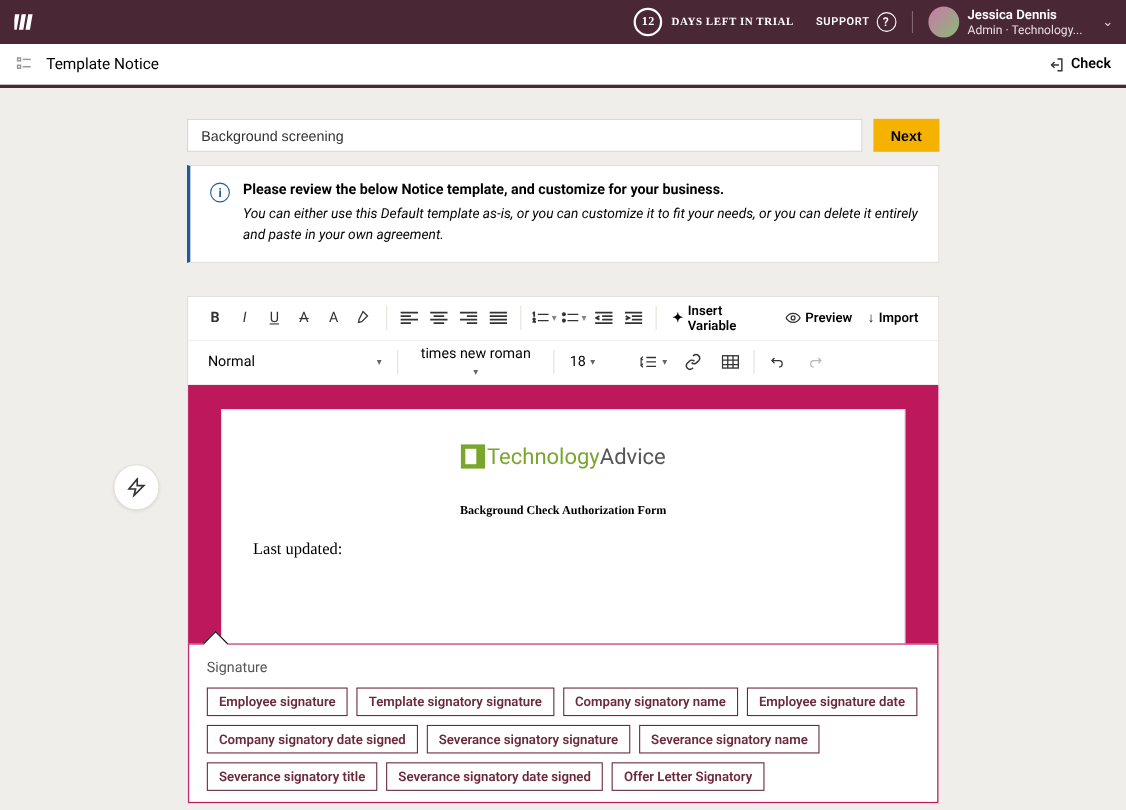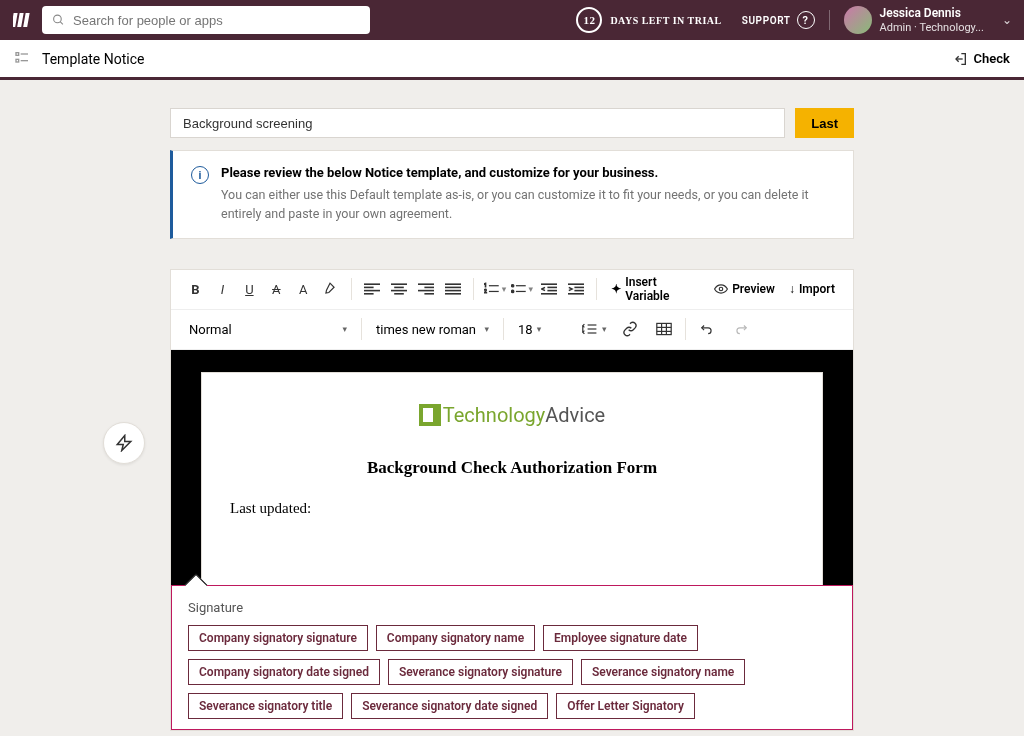--- a/index.html
+++ b/index.html
@@ -30,46 +30,46 @@
 
   .page { padding: 28px 0 0 0; display: flex; flex-direction: column; align-items: center; position: relative; }
   
   .title-row { width: 684px; display: flex; gap: 10px; }
   .title-input { flex: 1; height: 30px; border: 1px solid #d9d5d0; background: #fff; padding: 0 12px; font-size: 13px; color: #333; }
   .next-btn { background: #f5b200; border: none; height: 30px; padding: 0 16px; font-weight: 700; font-size: 13px; cursor: pointer; }
 
   .notice-box { width: 684px; background: #fff; border: 1px solid #e2ded8; border-left: 3px solid #1e5b9c; margin-top: 12px; padding: 14px 18px; display: flex; gap: 12px; }
   .notice-icon { width: 18px; height: 18px; border: 1.5px solid #1e5b9c; border-radius: 50%; display: flex; align-items: center; justify-content: center; color: #1e5b9c; font-size: 11px; font-weight: 700; flex-shrink: 0; margin-top: 1px; }
   .notice-title { font-weight: 700; font-size: 13px; margin-bottom: 6px; }
-  .notice-body { font-size: 12.5px; color: #737373; line-height: 1.5; }
+  .notice-body { font-size: 12.5px; color: #000000; line-height: 1.5; font-style: italic; }
 
   .editor { width: 684px; background: #fff; border: 1px solid #e2ded8; margin-top: 30px; position: relative; }
   
   .toolbar1 { display: flex; align-items: center; height: 40px; padding: 0 12px; border-bottom: 1px solid #eee; gap: 2px; }
   .tbtn { width: 26px; height: 26px; display: flex; align-items: center; justify-content: center; font-size: 13px; cursor: pointer; color: #333; }
   .tsep { width: 1px; height: 22px; background: #e6e2dc; margin: 0 6px; }
   .tool-link { font-size: 12px; font-weight: 600; display: flex; align-items: center; gap: 4px; cursor: pointer; padding: 0 6px; }
   
   .toolbar2 { display: flex; align-items: center; height: 40px; padding: 0 12px; border-bottom: 1px solid #eee; gap: 8px; }
   .sel { border: none; background: transparent; font-size: 13px; padding: 4px 6px; cursor: pointer; display: flex; align-items: center; gap: 4px; }
   .sel.small { width: 60px; }
   .sel.w1 { width: 170px; justify-content: space-between; }
-  .sel.w2 { width: 125px; justify-content: space-between; }
+  .sel.w2 { width: 125px; justify-content: space-between; flex-direction: column; }
   .caret { font-size: 9px; opacity: 0.6; }
   .t2sep { width: 1px; height: 22px; background: #e6e2dc; }
   
-  .canvas-area { background: #000000; padding: 22px 30px 12px 30px; min-height: 380px; }
+  .canvas-area { background: #be185d; padding: 22px 30px 12px 30px; min-height: 380px; }
   .doc { background: #fff; border: 1px solid #e2ded8; padding: 30px 28px 10px 28px; min-height: 340px; position: relative; }
   .brand { text-align: center; margin-bottom: 28px; }
   .brand-logo { display: inline-flex; align-items: center; font-size: 20px; }
   .brand-mark { width: 22px; height: 22px; background: #7aa62e; margin-right: 2px; position: relative; display:inline-block;}
   .brand-mark::before { content:""; position:absolute; top:4px; left:4px; width:10px; height:14px; background:#fff;}
   .brand-tech { font-weight: 400; color: #7aa62e; }
   .brand-advice { font-weight: 400; color: #555; }
-  .doc-title { text-align: center; font-family: "Times New Roman", serif; font-weight: 700; font-size: 17px; margin-bottom: 22px; }
+  .doc-title { text-align: center; font-family: "Times New Roman", serif; font-weight: 700; font-size: 11px; margin-bottom: 22px; }
   .updated-row { font-family: "Times New Roman", serif; font-size: 15px; display: flex; align-items: center; gap: 10px; }
   .chip { background: #f0efed; padding: 3px 8px; font-size: 14px; display: inline-flex; align-items: center; gap: 8px; }
   .chip-x { opacity: 0.4; font-size: 13px; cursor: pointer; }
 
   .popover { position: absolute; left: 0; right: 0; bottom: 0; background: #fff; border: 1px solid #be185d; padding: 14px 16px 10px 16px; }
   .popover-arrow { position: absolute; top: -9px; left: 16px; width: 16px; height: 16px; background: #fff; border-left: 1px solid #000; border-top: 1px solid #000; transform: rotate(45deg); }
   .popover-title { font-size: 13px; color: #555; margin-bottom: 10px; }
   .tags { display: flex; flex-wrap: wrap; gap: 8px; }
   .tag { border: 1px solid #6b2a3c; color: #6b2a3c; font-size: 12px; font-weight: 600; padding: 5px 10px; cursor: pointer; background: #fff; }
 
@@ -78,27 +78,20 @@
   svg { display:block; }
 </style>
 </head>
 <body>
 
 <div class="topbar">
   <div class="logo">
     <svg width="18" height="18" viewBox="0 0 18 18">
         <path d="M1 2 L5 2 L5 16 L1 16 Z M7 2 L11 2 L11 16 L7 16 Z M13 2 L17 2 L17 16 L13 16 Z" fill="#fff" transform="skewX(-10)"></path>
       </svg>
-  </div>
-  <div class="search-wrap">
-    <svg width="14" height="14" viewBox="0 0 24 24" fill="none" stroke="#888" stroke-width="2">
-        <circle cx="10" cy="10" r="7"></circle>
-        <line x1="20" y1="20" x2="15" y2="15"></line>
-      </svg>
-    <input style="margin-left: 8px;" placeholder="Search for people or apps">
   </div>
   <div class="topbar-spacer"></div>
   <div class="trial">
     <div class="trial-circle">12</div>
     <span>DAYS LEFT IN TRIAL</span>
   </div>
   <div class="support">
     <span>SUPPORT</span>
     <div class="support-icon">?</div>
   </div>
@@ -132,21 +125,21 @@
         </svg>
     </span>
     <span>Check</span>
   </div>
 </div>
 
 <div class="page">
 
   <div class="title-row">
     <input class="title-input" value="Background screening" style="">
-    <button class="next-btn">Last</button>
+    <button class="next-btn">Next</button>
   </div>
 
   <div class="notice-box">
     <div class="notice-icon">i</div>
     <div>
       <div class="notice-title">Please review the below Notice template, and customize for your business.</div>
       <div class="notice-body">You can either use this Default template as-is, or you can customize it to fit your needs, or you can delete it entirely and paste in your own agreement.</div>
     </div>
   </div>
 
@@ -333,21 +326,22 @@
         <div class="doc-title">Background Check Authorization Form</div>
         <div class="updated-row">
           <span>Last updated:</span>
         </div>
       </div>
 
       <div class="popover">
         <div class="popover-arrow"></div>
         <div class="popover-title">Signature</div>
         <div class="tags" id="tag-container">
-            <div class="tag">Company signatory signature</div>
+            <div class="tag">Employee signature</div>
+            <div class="tag">Template signatory signature</div>
             <div class="tag">Company signatory name</div>
             <div class="tag">Employee signature date</div>
             <div class="tag">Company signatory date signed</div>
             <div class="tag">Severance signatory signature</div>
             <div class="tag">Severance signatory name</div>
             <div class="tag">Severance signatory title</div>
             <div class="tag">Severance signatory date signed</div>
             <div class="tag">Offer Letter Signatory</div>
           </div>
       </div>

